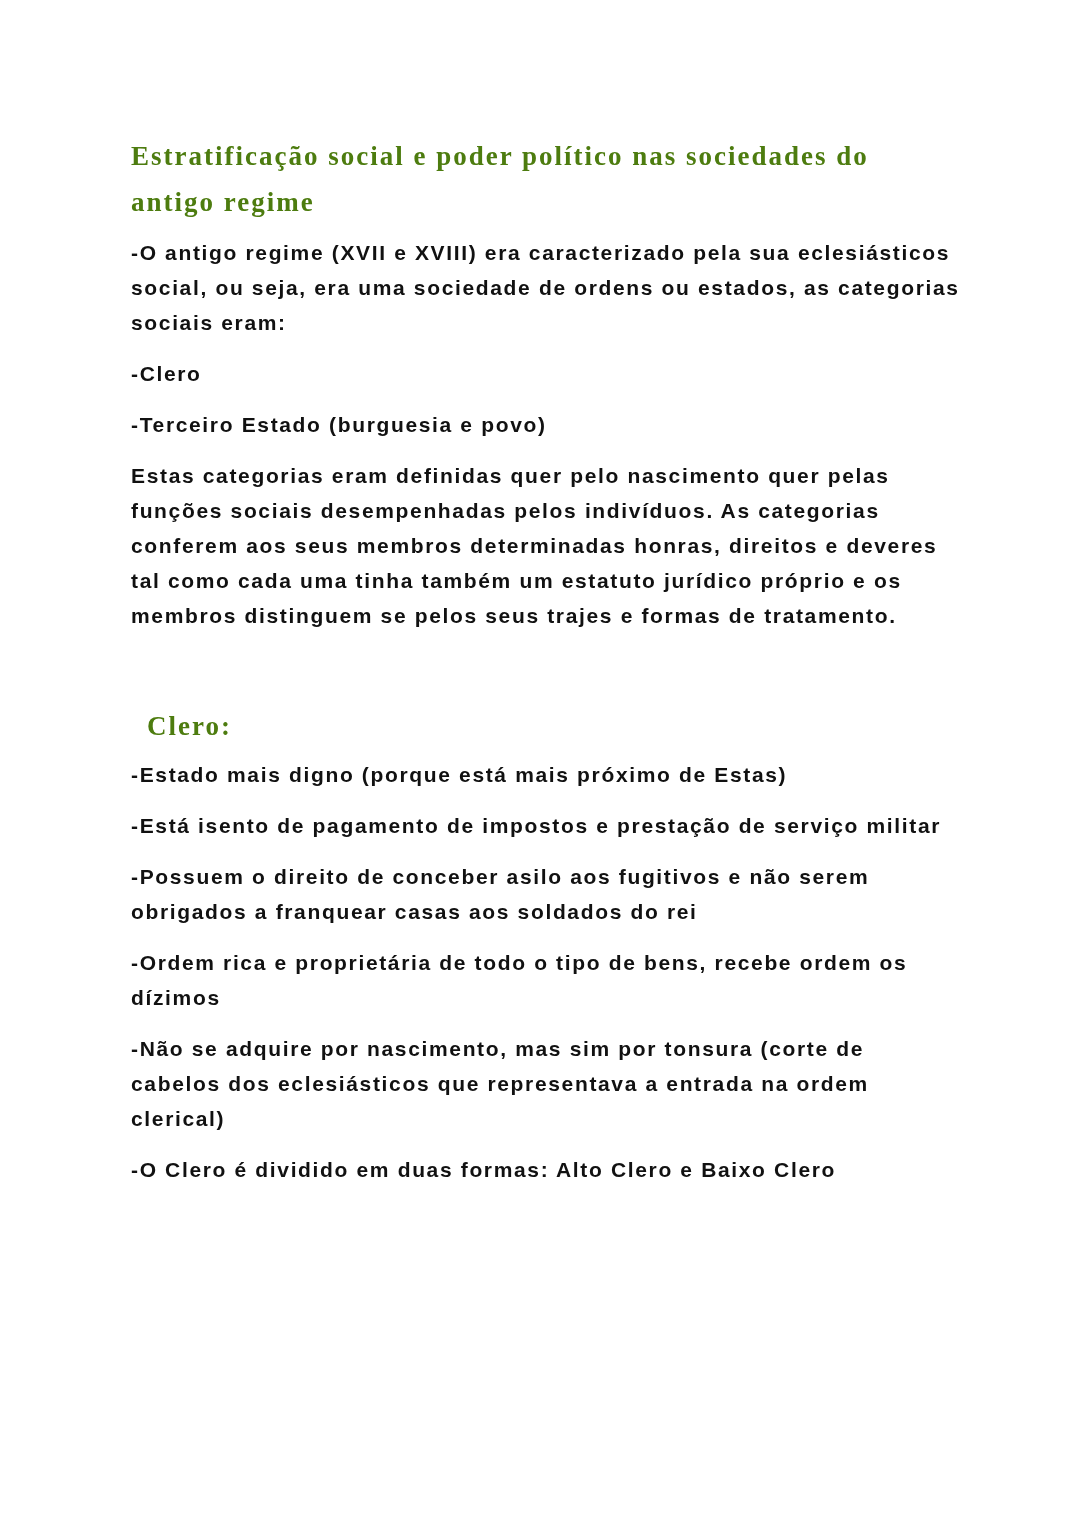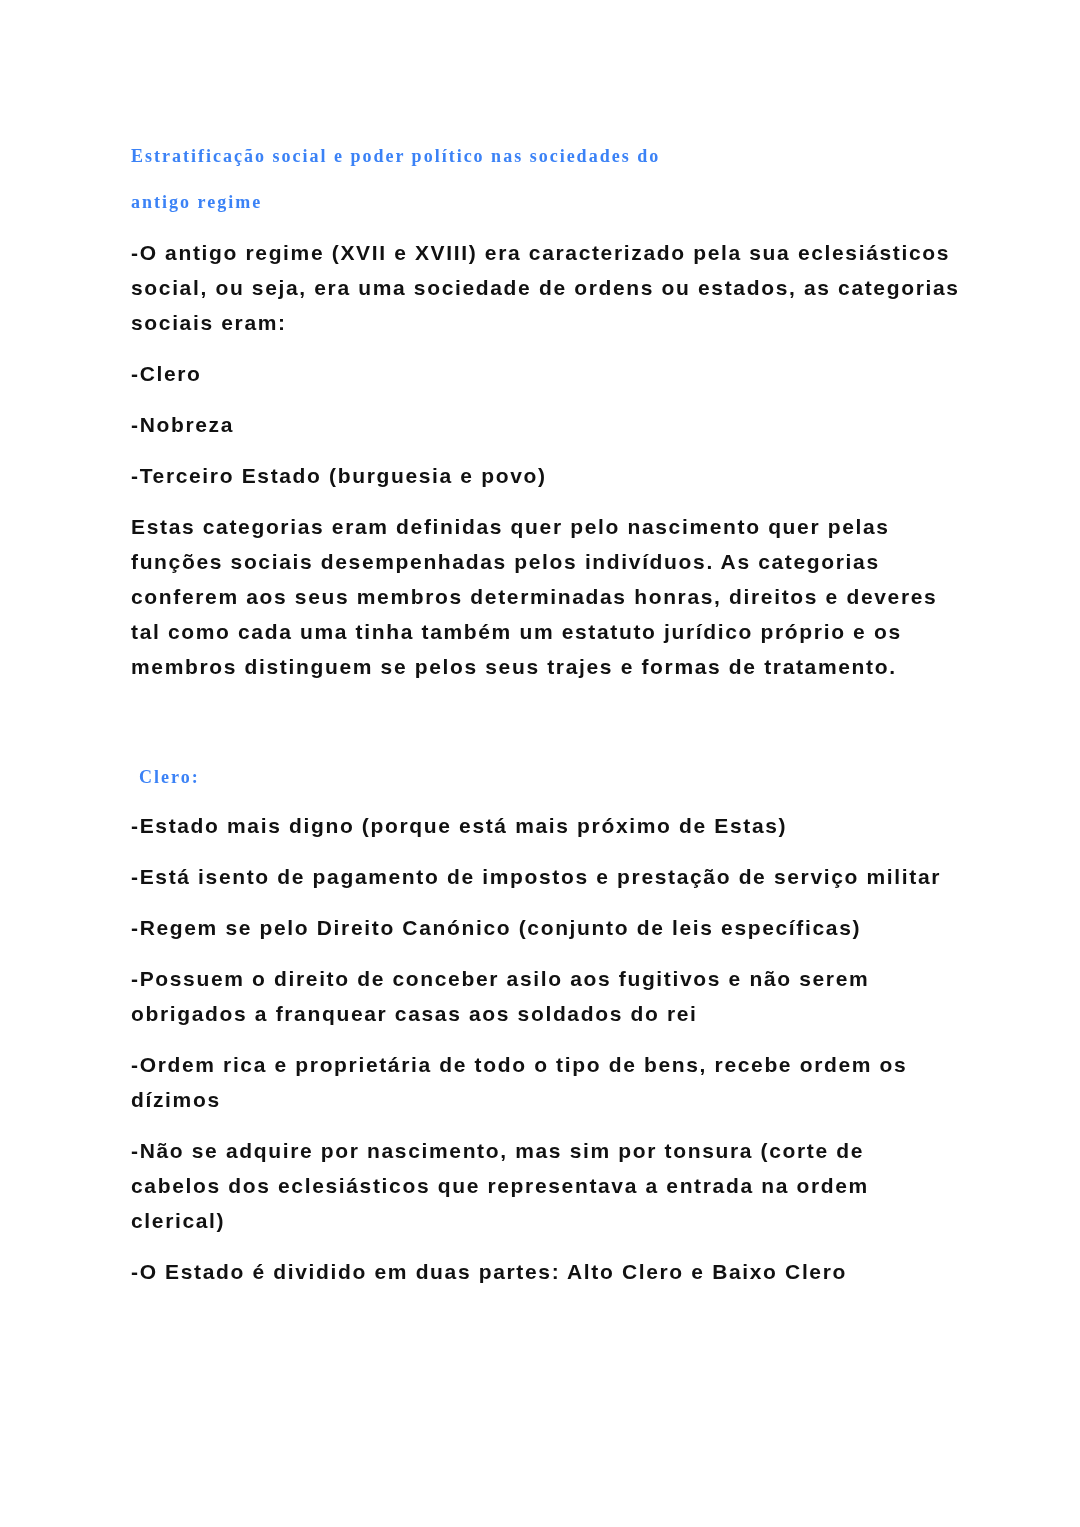--- a/index.html
+++ b/index.html
@@ -15,29 +15,29 @@
     box-sizing: border-box;
     padding: 133px 85px 0 131px;
     overflow: hidden;
     font-family: "Liberation Sans", "DejaVu Sans", sans-serif;
     font-weight: 700;
     color: #111111;
   }
   .doc-heading {
     font-family: "Liberation Serif", "DejaVu Serif", serif;
     font-weight: 700;
-    color: #3b82f6;
-    font-size: 18px;
+    color: #4d7c0f;
+    font-size: 27px;
     line-height: 46px;
     letter-spacing: 2px;
     margin: 0 0 10px 0;
     white-space: pre-line;
   }
   .doc-heading.sub {
-    margin: 70px 0 8px 8px;
+    margin: 70px 0 8px 16px;
   }
   .para {
     font-size: 21px;
     line-height: 35px;
     letter-spacing: 1.65px;
     margin: 0 0 16px 0;
     white-space: pre-line;
     max-width: 862px;
   }
 </style>
@@ -49,46 +49,44 @@
   <section>
     <h1 class="doc-heading">Estratificação social e poder político nas sociedades do
 antigo regime</h1>
 
     <p class="para">-O antigo regime (XVII e XVIII) era caracterizado pela sua eclesiásticos
 social, ou seja, era uma sociedade de ordens ou estados, as categorias
 sociais eram:</p>
 
     <p class="para">-Clero</p>
 
-    <p class="para">-Nobreza</p>
 
     <p class="para">-Terceiro Estado (burguesia e povo)</p>
 
     <p class="para">Estas categorias eram definidas quer pelo nascimento quer pelas
 funções sociais desempenhadas pelos indivíduos. As categorias
 conferem aos seus membros determinadas honras, direitos e deveres
 tal como cada uma tinha também um estatuto jurídico próprio e os
 membros distinguem se pelos seus trajes e formas de tratamento.</p>
   </section>
 
   <section>
     <h2 class="doc-heading sub">Clero:</h2>
 
     <p class="para">-Estado mais digno (porque está mais próximo de Estas)</p>
 
     <p class="para">-Está isento de pagamento de impostos e prestação de serviço militar</p>
 
-    <p class="para">-Regem se pelo Direito Canónico (conjunto de leis específicas)</p>
 
     <p class="para">-Possuem o direito de conceber asilo aos fugitivos e não serem
 obrigados a franquear casas aos soldados do rei</p>
 
     <p class="para">-Ordem rica e proprietária de todo o tipo de bens, recebe ordem os
 dízimos</p>
 
     <p class="para">-Não se adquire por nascimento, mas sim por tonsura (corte de
 cabelos dos eclesiásticos que representava a entrada na ordem
 clerical)</p>
 
-    <p class="para">-O Estado é dividido em duas partes: Alto Clero e Baixo Clero</p>
+    <p class="para">-O Clero é dividido em duas formas: Alto Clero e Baixo Clero</p>
   </section>
 
 </main>
 
 </body></html>

